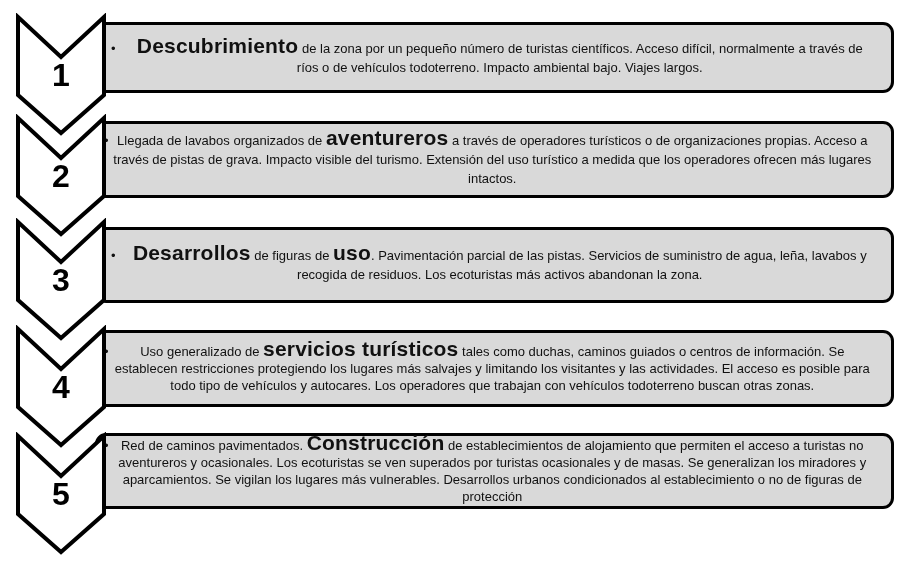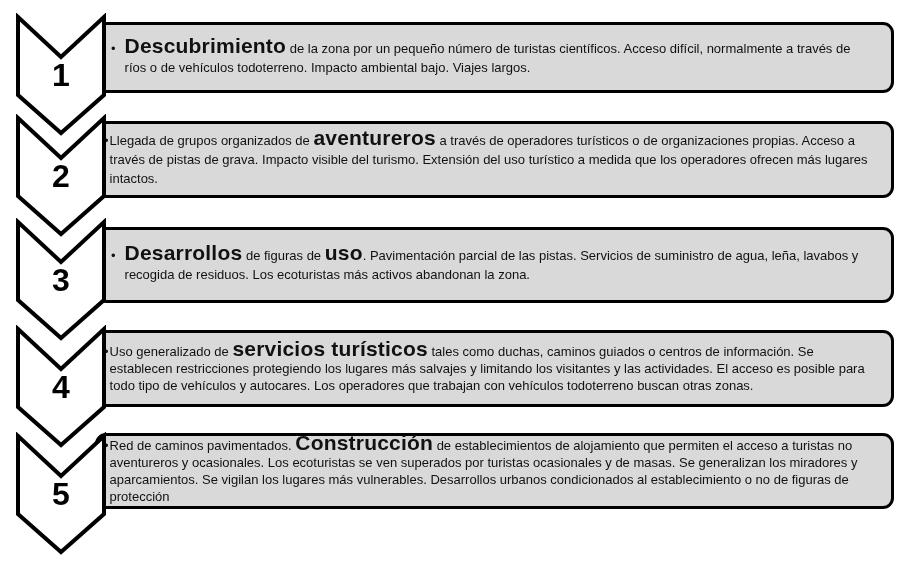--- a/index.html
+++ b/index.html
@@ -66,21 +66,21 @@
   }
   .stage-box.tight .stage-text{ line-height:17px; }
   .bullet{
     flex:0 0 auto;
     margin-right:1px;
   }
   .bullet.spaced{
     margin-left:7px;
     margin-right:9px;
   }
-  .segments{ flex:1 1 auto; display:block; }
+  .segments{ flex:1 1 auto; display:block;text-align:center; }
   .kw{
     font-weight:bold;
     font-size:21px;
     line-height:0; 
     letter-spacing:0.2px;
   }
 </style>
 </head>
 <body>
 
@@ -99,21 +99,21 @@
   </div>
 
   <div class="stage">
     <svg class="chevron" viewBox="0 0 92 124" aria-hidden="true" style="top: 114px;">
       <path d="M3,4 L46,44 L89,4 L89,82 L46,120 L3,82 Z"></path>
     </svg>
     <div class="stage-number" style="top: 158px;">2</div>
     <div class="stage-box" style="top: 121px; height: 77px;">
       <div class="stage-text">
         <span class="bullet">•</span>
-        <span class="segments"><span class="plain">Llegada de grupos organizados de </span><span class="kw">aventureros</span><span class="plain"> a través de operadores turísticos o de organizaciones propias. Acceso a través de pistas de grava. Impacto visible del turismo. Extensión del uso turístico a medida que los operadores ofrecen más lugares intactos.</span></span>
+        <span class="segments"><span class="plain">Llegada de lavabos organizados de </span><span class="kw">aventureros</span><span class="plain"> a través de operadores turísticos o de organizaciones propias. Acceso a través de pistas de grava. Impacto visible del turismo. Extensión del uso turístico a medida que los operadores ofrecen más lugares intactos.</span></span>
       </div>
     </div>
   </div>
 
   <div class="stage">
     <svg class="chevron" viewBox="0 0 92 124" aria-hidden="true" style="top: 218px;">
       <path d="M3,4 L46,44 L89,4 L89,82 L46,120 L3,82 Z"></path>
     </svg>
     <div class="stage-number" style="top: 262px;">3</div>
     <div class="stage-box" style="top: 227px; height: 76px;">

